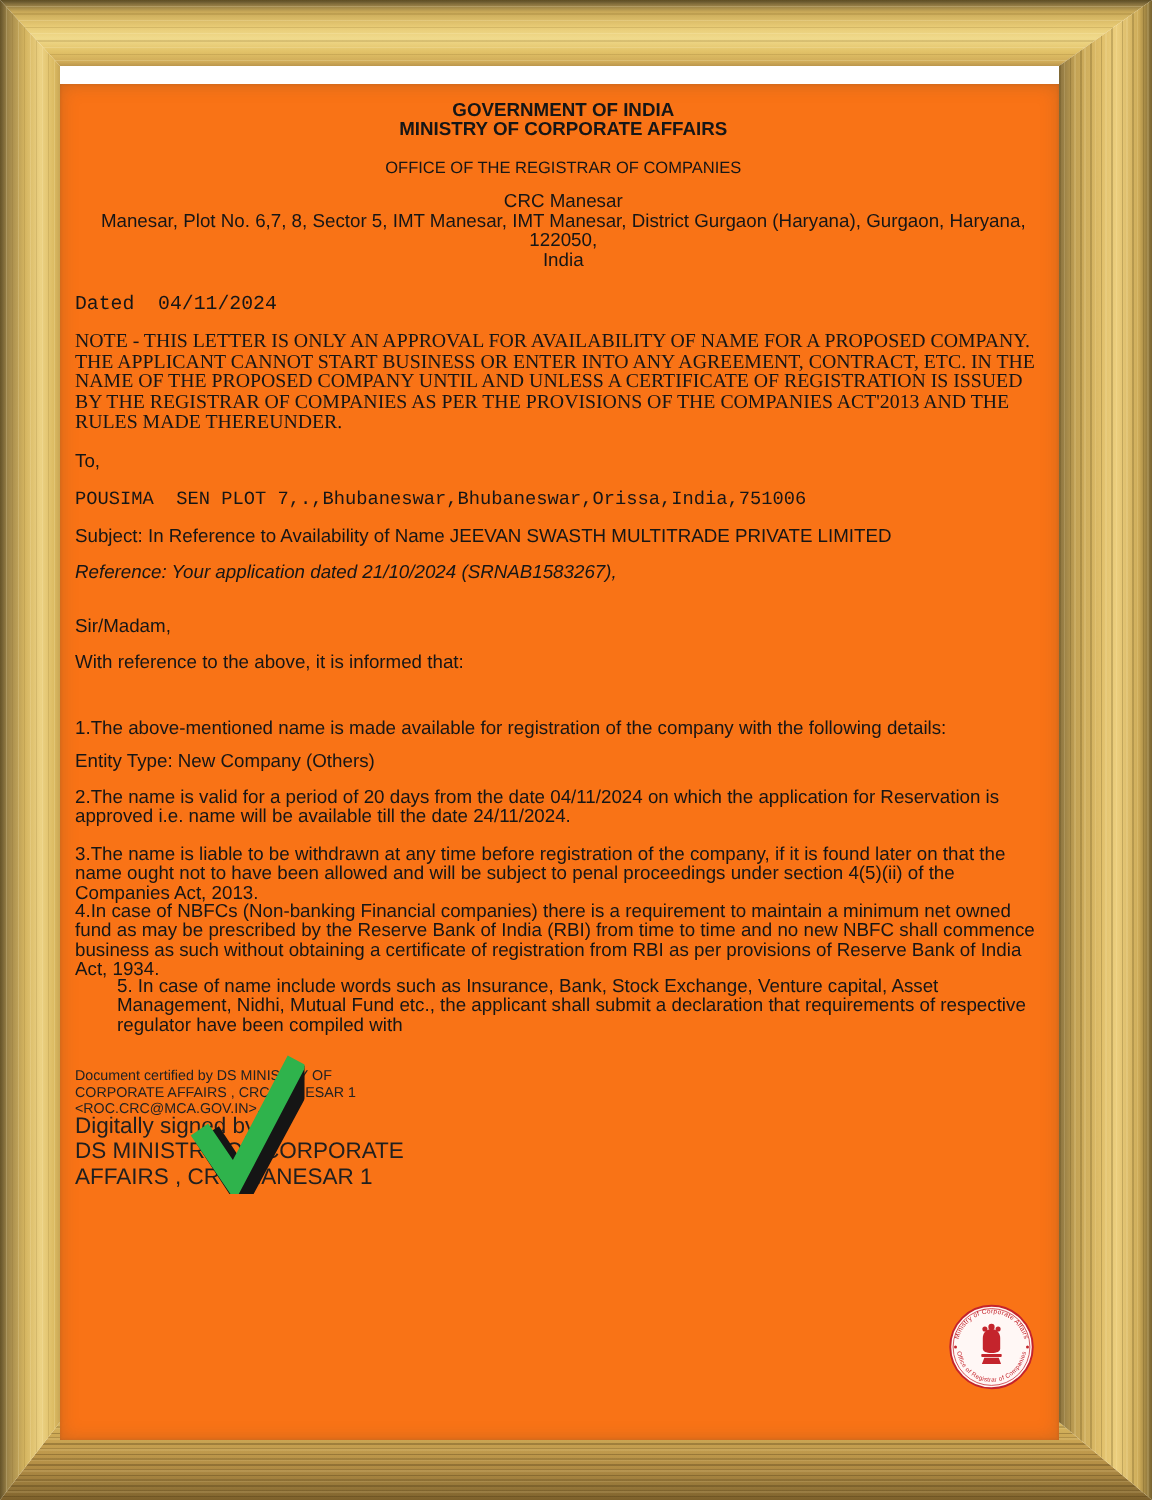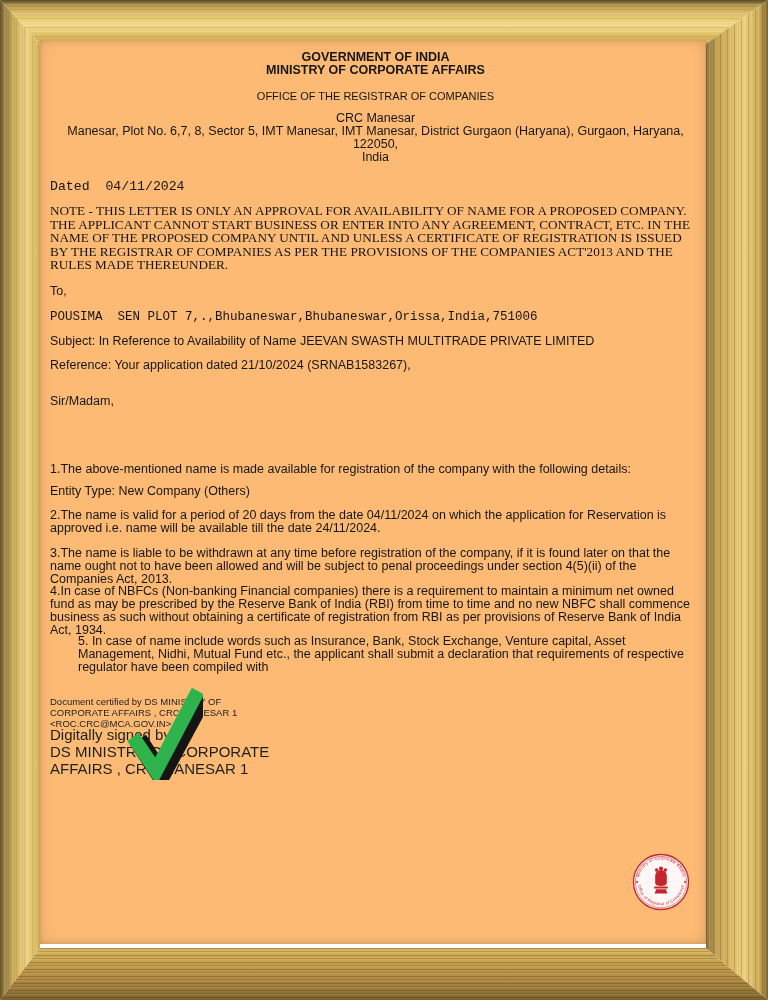--- a/index.html
+++ b/index.html
@@ -35,40 +35,40 @@
   .frame-right {
     left:706px; top:0; width:62px; height:1000px;
     background:
       repeating-linear-gradient(90deg, rgba(90,70,20,0.25) 0 1px, rgba(0,0,0,0) 1px 3px, rgba(255,240,190,0.16) 3px 4px, rgba(0,0,0,0) 4px 7px),
       linear-gradient(90deg, #8a7340 0%, #c3a254 18%, #e0bf6a 45%, #eccf7e 62%, #cdab58 86%, #77622f 100%);
     clip-path: polygon(62px 0, 0 44px, 0 948px, 62px 1000px);
   }
 
   
   .paper {
-    position:absolute; left:40px; top:40px; width:666px; height:904px;
-    background:#fdba74;
+    position:absolute; left:40px; top:56px; width:666px; height:904px;
+    background:#f97316;
     box-shadow: inset 0 0 12px rgba(90,78,50,0.28), inset 0 0 2px rgba(90,78,50,0.25);
   }
   .blk { position:absolute; left:10px; right:5px; color:#161616; }
   .t-sans  { font-family:"Liberation Sans", sans-serif; font-size:12.5px; line-height:13px; }
   .t-serif { font-family:"Liberation Serif", serif; font-size:13.2px; line-height:13.5px; }
   .center { text-align:center; }
   .bold { font-weight:bold; }
   .pre { white-space:pre-wrap;font-family:Liberation Mono, monospace; }
 
   .hdr-top   { top:11px; }
   .hdr-off   { top:50px; font-size:11px; }
   .hdr-addr  { top:72px; }
   .dated     { top:140px; }
   .note      { top:164px; }
   .to-label  { top:245px; }
   .recipient { top:271px; }
   .subject   { top:295px; }
-  .reference { top:319px; }
+  .reference { top:319px;font-style:italic; }
   .saluta    { top:355px; }
   .intro     { top:379px; }
   .p1 { top:423px; }
   .p2 { top:445px; }
   .p3 { top:469px; }
   .p4 { top:507px; }
   .p5 { top:545px; }
   .p6 { top:595px;margin-left:28px; }
   .cert { top:656px; max-width:232px; font-size:9.5px; line-height:11px; color:#222; }
   .sig  { top:686px; font-size:15px; line-height:17px; color:#1f1f1f; }
@@ -103,20 +103,21 @@
 
     <div class="blk t-serif pre dated">Dated  04/11/2024</div>
 
     <div class="blk t-serif note">NOTE - THIS LETTER IS ONLY AN APPROVAL FOR AVAILABILITY OF NAME FOR A PROPOSED COMPANY. THE APPLICANT CANNOT START BUSINESS OR ENTER INTO ANY AGREEMENT, CONTRACT, ETC. IN THE NAME OF THE PROPOSED COMPANY UNTIL AND UNLESS A CERTIFICATE OF REGISTRATION IS ISSUED BY THE REGISTRAR OF COMPANIES AS PER THE PROVISIONS OF THE COMPANIES ACT'2013 AND THE RULES MADE THEREUNDER.</div>
 
     <div class="blk t-sans to-label">To,</div>
     <div class="blk t-sans pre recipient">POUSIMA  SEN PLOT 7,.,Bhubaneswar,Bhubaneswar,Orissa,India,751006</div>
     <div class="blk t-sans subject">Subject: In Reference to Availability of Name JEEVAN SWASTH MULTITRADE PRIVATE LIMITED</div>
     <div class="blk t-sans reference">Reference: Your application dated 21/10/2024 (SRNAB1583267),</div>
     <div class="blk t-sans saluta">Sir/Madam,</div>
+    <div class="blk t-sans intro">With reference to the above, it is informed that:</div>
 
     <div class="blk t-sans p1">1.The above-mentioned name is made available for registration of the company with the following details:</div>
     <div class="blk t-sans p2">Entity Type: New Company (Others)</div>
     <div class="blk t-sans p3">2.The name is valid for a period of 20 days from the date 04/11/2024 on which the application for Reservation is approved i.e. name will be available till the date 24/11/2024.</div>
     <div class="blk t-sans p4">3.The name is liable to be withdrawn at any time before registration of the company, if it is found later on that the name ought not to have been allowed and will be subject to penal proceedings under section 4(5)(ii) of the Companies Act, 2013.</div>
     <div class="blk t-sans p5">4.In case of NBFCs (Non-banking Financial companies) there is a requirement to maintain a minimum net owned fund as may be prescribed by the Reserve Bank of India (RBI) from time to time and no new NBFC shall commence business as such without obtaining a certificate of registration from RBI as per provisions of Reserve Bank of India Act, 1934.</div>
     <div class="blk t-sans p6">5. In case of name include words such as Insurance, Bank, Stock Exchange, Venture capital, Asset Management, Nidhi, Mutual Fund etc., the applicant shall submit a declaration that requirements of respective regulator have been compiled with</div>
 
     <div class="blk t-sans cert">Document certified by DS MINISTRY OF CORPORATE AFFAIRS , CRC MANESAR 1 &lt;ROC.CRC@MCA.GOV.IN&gt;.</div>
 

